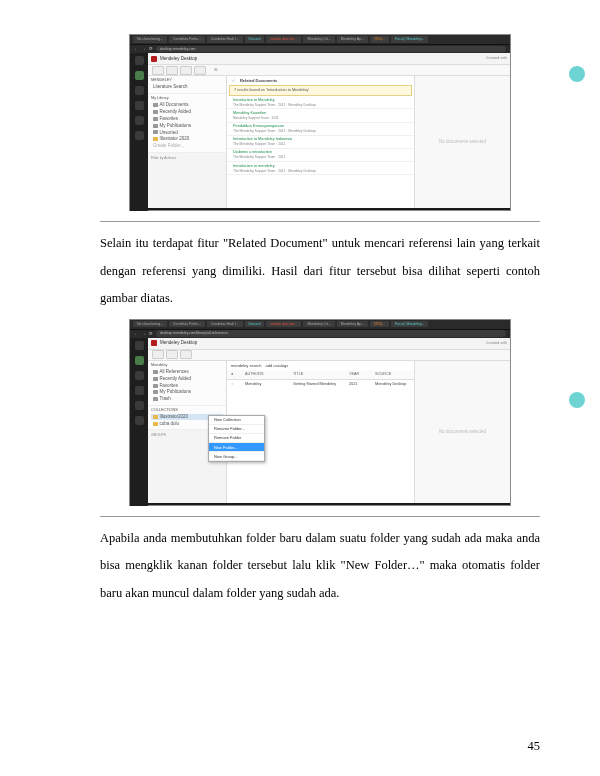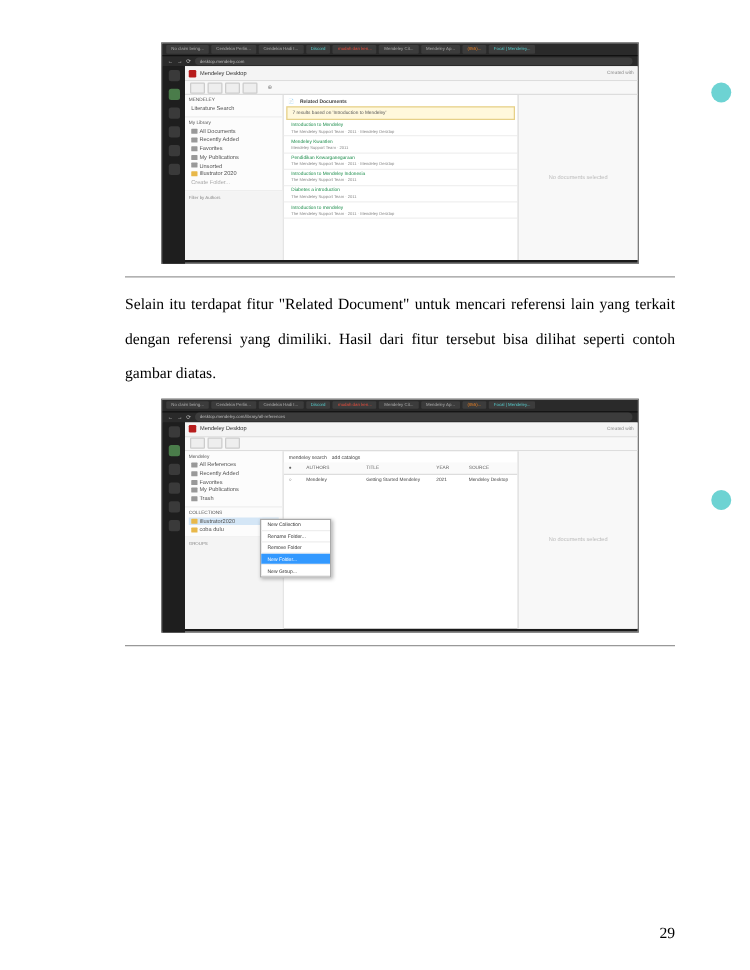--- a/index.html
+++ b/index.html
@@ -288,16 +288,17 @@
  <div class="ctxitem">Rename Folder...</div>
  <div class="ctxitem">Remove Folder</div>
  <div class="ctxitem hl">New Folder...</div>
  <div class="ctxitem">New Group...</div>
 </div>
 </div>
 <div class="badge badge2"></div>
 
 <hr class="hr">
 
-
-</div>
-
-<div class="pagenum">29</div>
+<p class="para">Apabila anda membutuhkan folder baru dalam suatu folder yang sudah ada maka anda bisa mengklik kanan folder tersebut lalu klik "New Folder…" maka otomatis folder baru akan muncul dalam folder yang sudah ada.</p>
+
+</div>
+
+<div class="pagenum">45</div>
 
 </body></html>

